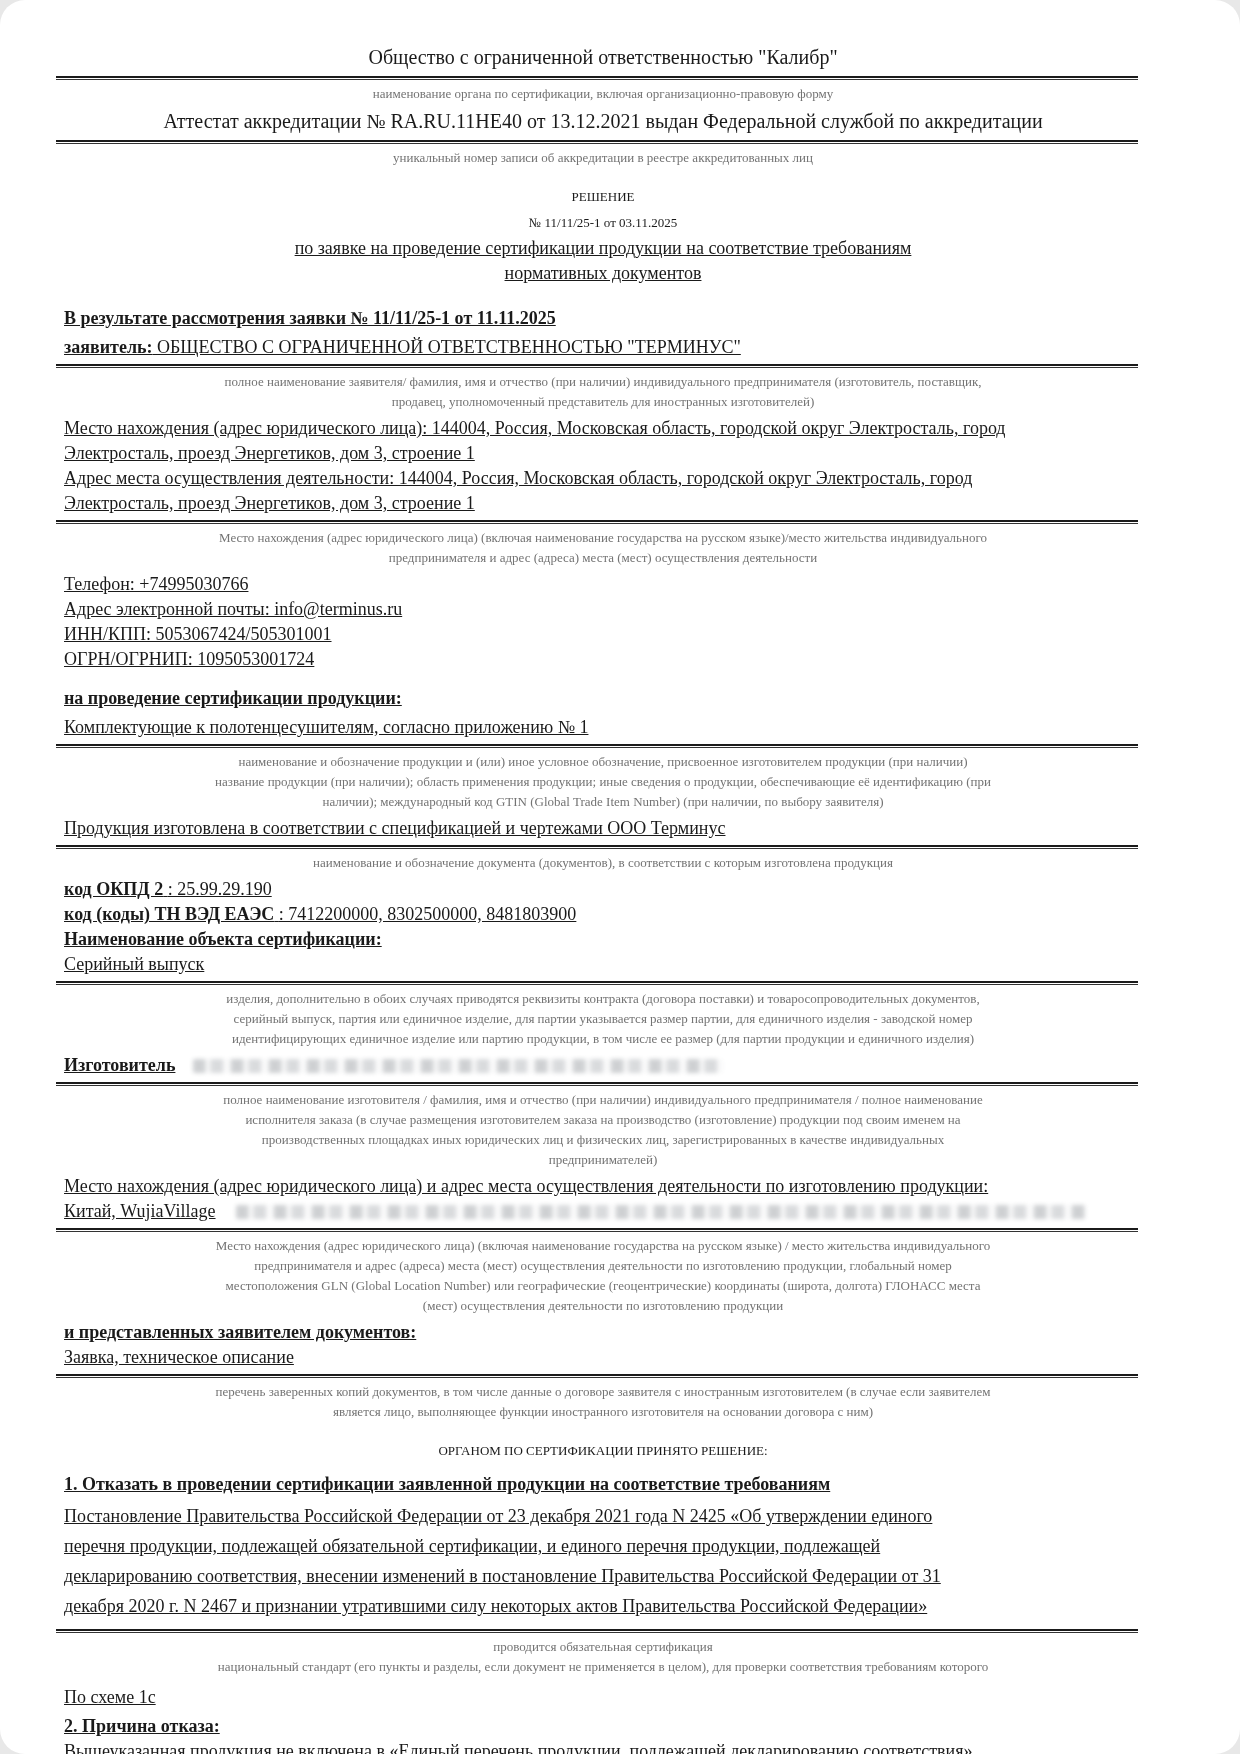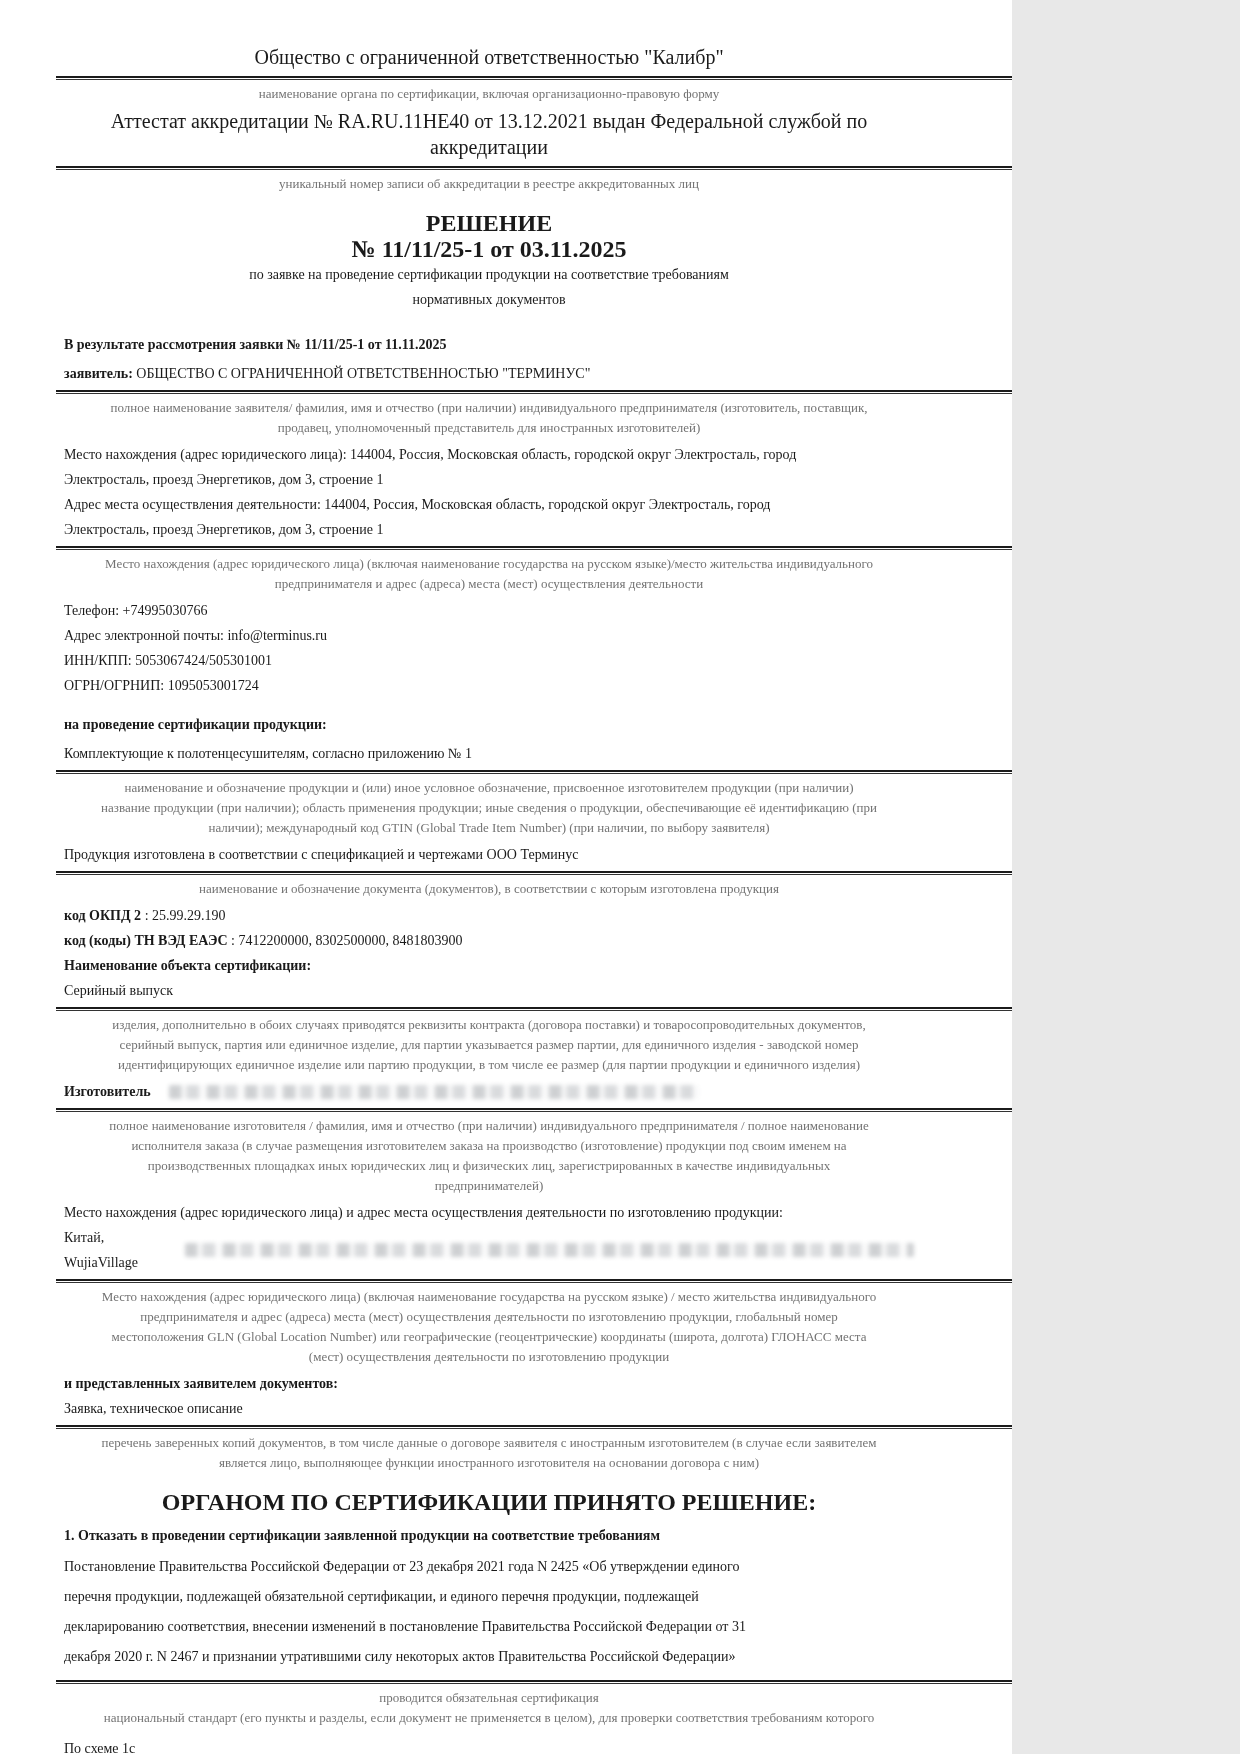--- a/index.html
+++ b/index.html
@@ -1,36 +1,37 @@
 <!DOCTYPE html>
 <html lang="ru"><head>
 <meta charset="utf-8">
 <style>
   html,body{margin:0;padding:0;background:#e8e8e8;}
   .doc{
     position:relative;
-    width:1012px;height:1754px;
+    width:1240px;height:1754px;
     background:#ffffff;
     font-family:"Liberation Serif","DejaVu Serif",serif;
     color:#1a1a1a;
     overflow:hidden;
+    border-radius:25px;
   }
   .content{padding:44px 98px 0 64px;}
-  .body-text{font-size:14px;line-height:25px;}
+  .body-text{font-size:18px;line-height:25px;text-decoration:underline;}
   .body-text .ln{white-space:nowrap;}
   .caption{font-size:13px;line-height:20px;text-align:center;color:#737373;}
   .caption .ln{white-space:nowrap;}
   .t-center{text-align:center;}
   .b{font-weight:bold;}
   .rule{
     height:4px;width:1082px;margin:4px 0 4px -8px;
     background:linear-gradient(to bottom,#1b1b1b 0 2px,#ffffff 2px 3px,#333 3px 4px);
   }
   .title-line{font-size:20px;line-height:26px;}
-  .heading{font-size:24px;line-height:26px;font-weight:bold;}
+  .heading{font-size:13px;line-height:26px;font-weight:normal;}
   .reg-par .ln{line-height:30px;white-space:nowrap;}
   .row{display:flex;align-items:flex-start;}
   .ghost{
     display:inline-block;height:14px;border-radius:2px;
     filter:blur(2px);opacity:.32;align-self:center;
     background:repeating-linear-gradient(90deg,#6a7077 0 12px,rgba(106,112,119,.25) 12px 18px,#8b9097 18px 30px,rgba(106,112,119,.12) 30px 38px);
   }
   .mt4{margin-top:4px;}.mt6{margin-top:6px;}.mt8{margin-top:8px;}.mt14{margin-top:14px;}.mt16{margin-top:16px;}
   .mt20{margin-top:20px;}
 </style>

